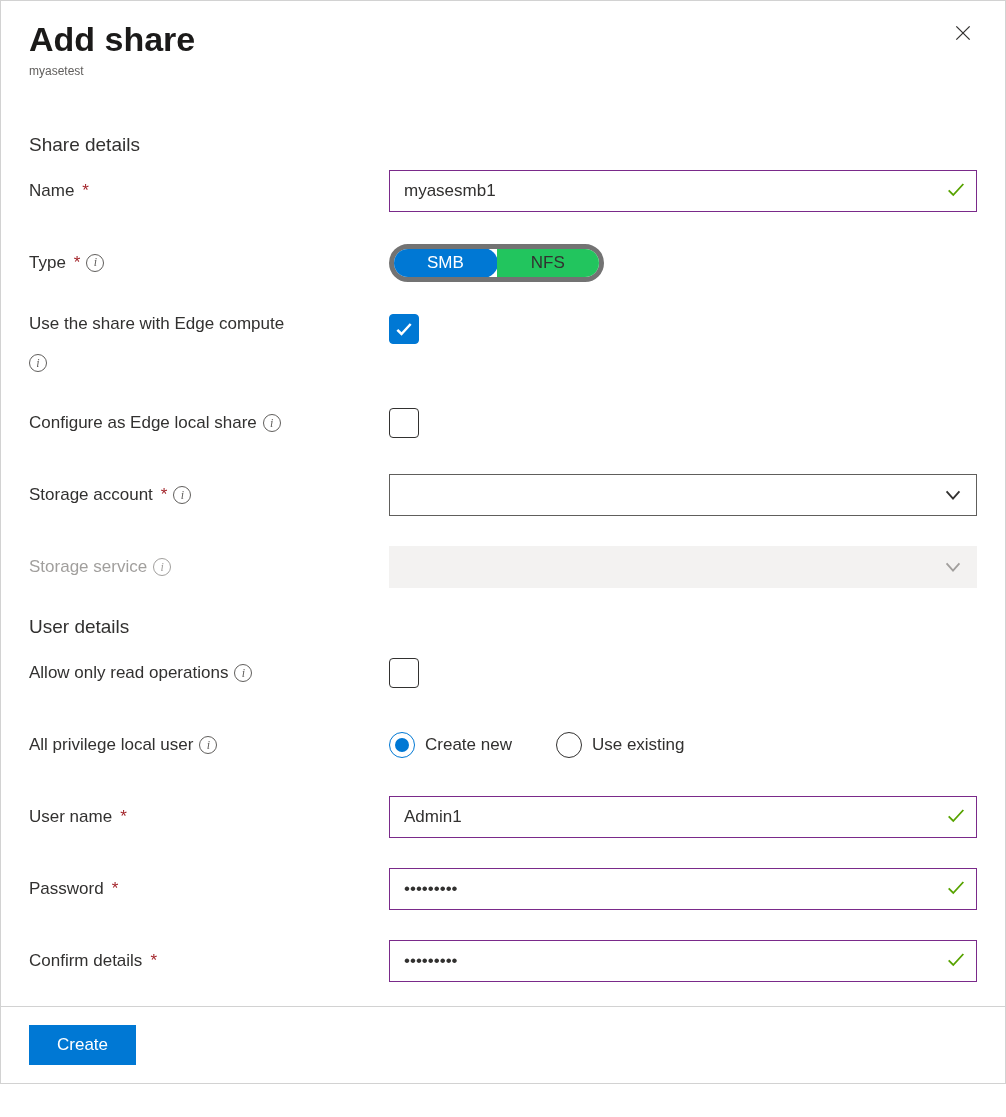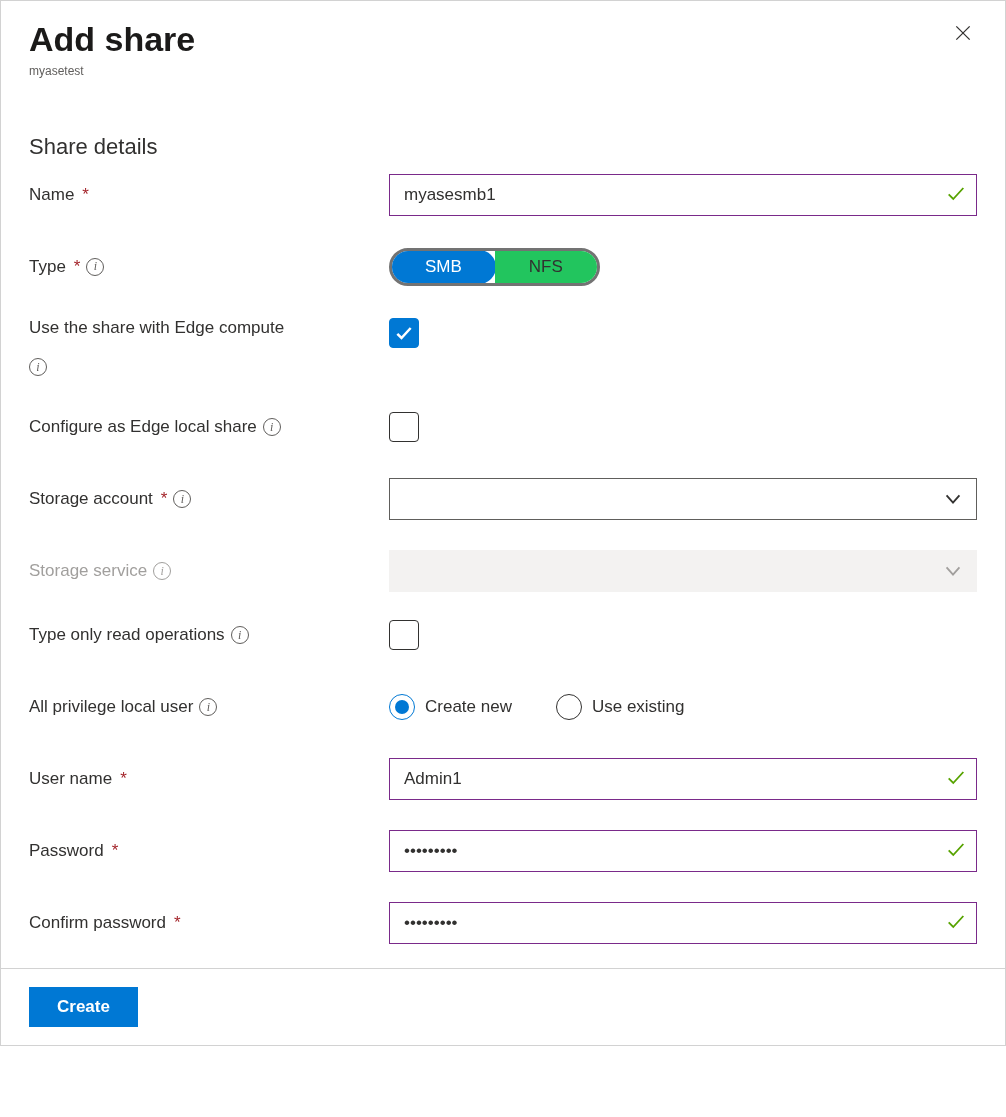--- a/index.html
+++ b/index.html
@@ -38,21 +38,21 @@
       width: 28px; height: 28px;
       display: flex; align-items: center; justify-content: center;
       cursor: pointer;
       color: #323130;
     }
     .close-btn svg { width: 20px; height: 20px; }
     .content {
       padding: 4px 28px 18px 28px;
     }
     .section-heading {
-      font-size: 22px;
+      font-size: 19px;
       font-weight: 400;
       color: #323130;
       margin-top: 44px;
       margin-bottom: 14px;
     }
     .row {
       display: flex;
       align-items: center;
       min-height: 42px;
       margin-bottom: 30px;
@@ -102,21 +102,21 @@
     .valid-check {
       position: absolute;
       right: 10px;
       top: 50%;
       transform: translateY(-50%);
       color: #57a300;
     }
     .valid-check svg { width: 22px; height: 22px; }
     .pill-toggle {
       display: inline-flex;
-      border: 3px solid #737373;
+      border: 5px solid #737373;
       border-radius: 22px;
       overflow: hidden;
       height: 38px;
     }
     .pill-option {
       padding: 0 34px;
       display: flex; align-items: center; justify-content: center;
       font-size: 17px;
       cursor: pointer;
       color: #323130;
@@ -177,21 +177,21 @@
     .radio-label { font-size: 17px; }
     .footer {
       border-top: 1px solid #d2d2d2;
       padding: 18px 28px;
     }
     .primary-btn {
       background: #0078d4;
       color: #fff;
       border: none;
       font-size: 17px;
-      font-weight: 700;
+      font-weight: 400;
       padding: 10px 28px;
       cursor: pointer;
     }
     .multiline-info { width: 100%; margin-top: 6px; }
   </style>
 </head>
 <body>
 
 <div class="panel">
 
@@ -293,24 +293,25 @@
       <div class="control-col">
         <div class="dropdown disabled">
           <span></span>
           <svg class="chevron" viewBox="0 0 24 24" fill="none" stroke="#a19f9d" stroke-width="2">
               <polyline points="5,8 12,16 19,8"></polyline>
             </svg>
         </div>
       </div>
     </div>
 
-
-    <div class="row">
-      <div class="label-col">
-        <span>Type only read operations</span>
+    <div class="section-heading" style="margin-top:28px;">User details</div>
+
+    <div class="row">
+      <div class="label-col">
+        <span>Allow only read operations</span>
         <span class="info-icon">i</span>
       </div>
       <div class="control-col">
         <div class="checkbox"></div>
       </div>
     </div>
 
     <div class="row">
       <div class="label-col">
         <span>All privilege local user</span>
@@ -361,21 +362,21 @@
             <svg viewBox="0 0 24 24" fill="none" stroke="currentColor" stroke-width="2">
                 <polyline points="4,13 9,18 20,6"></polyline>
               </svg>
           </span>
         </div>
       </div>
     </div>
 
     <div class="row" style="margin-bottom:6px;">
       <div class="label-col">
-        <span>Confirm password</span>
+        <span>Confirm details</span>
         <span class="req">*</span>
       </div>
       <div class="control-col">
         <div class="input-wrap">
           <input class="text-input" type="text" value="•••••••••" style="">
           <span class="valid-check">
             <svg viewBox="0 0 24 24" fill="none" stroke="currentColor" stroke-width="2">
                 <polyline points="4,13 9,18 20,6"></polyline>
               </svg>
           </span>

